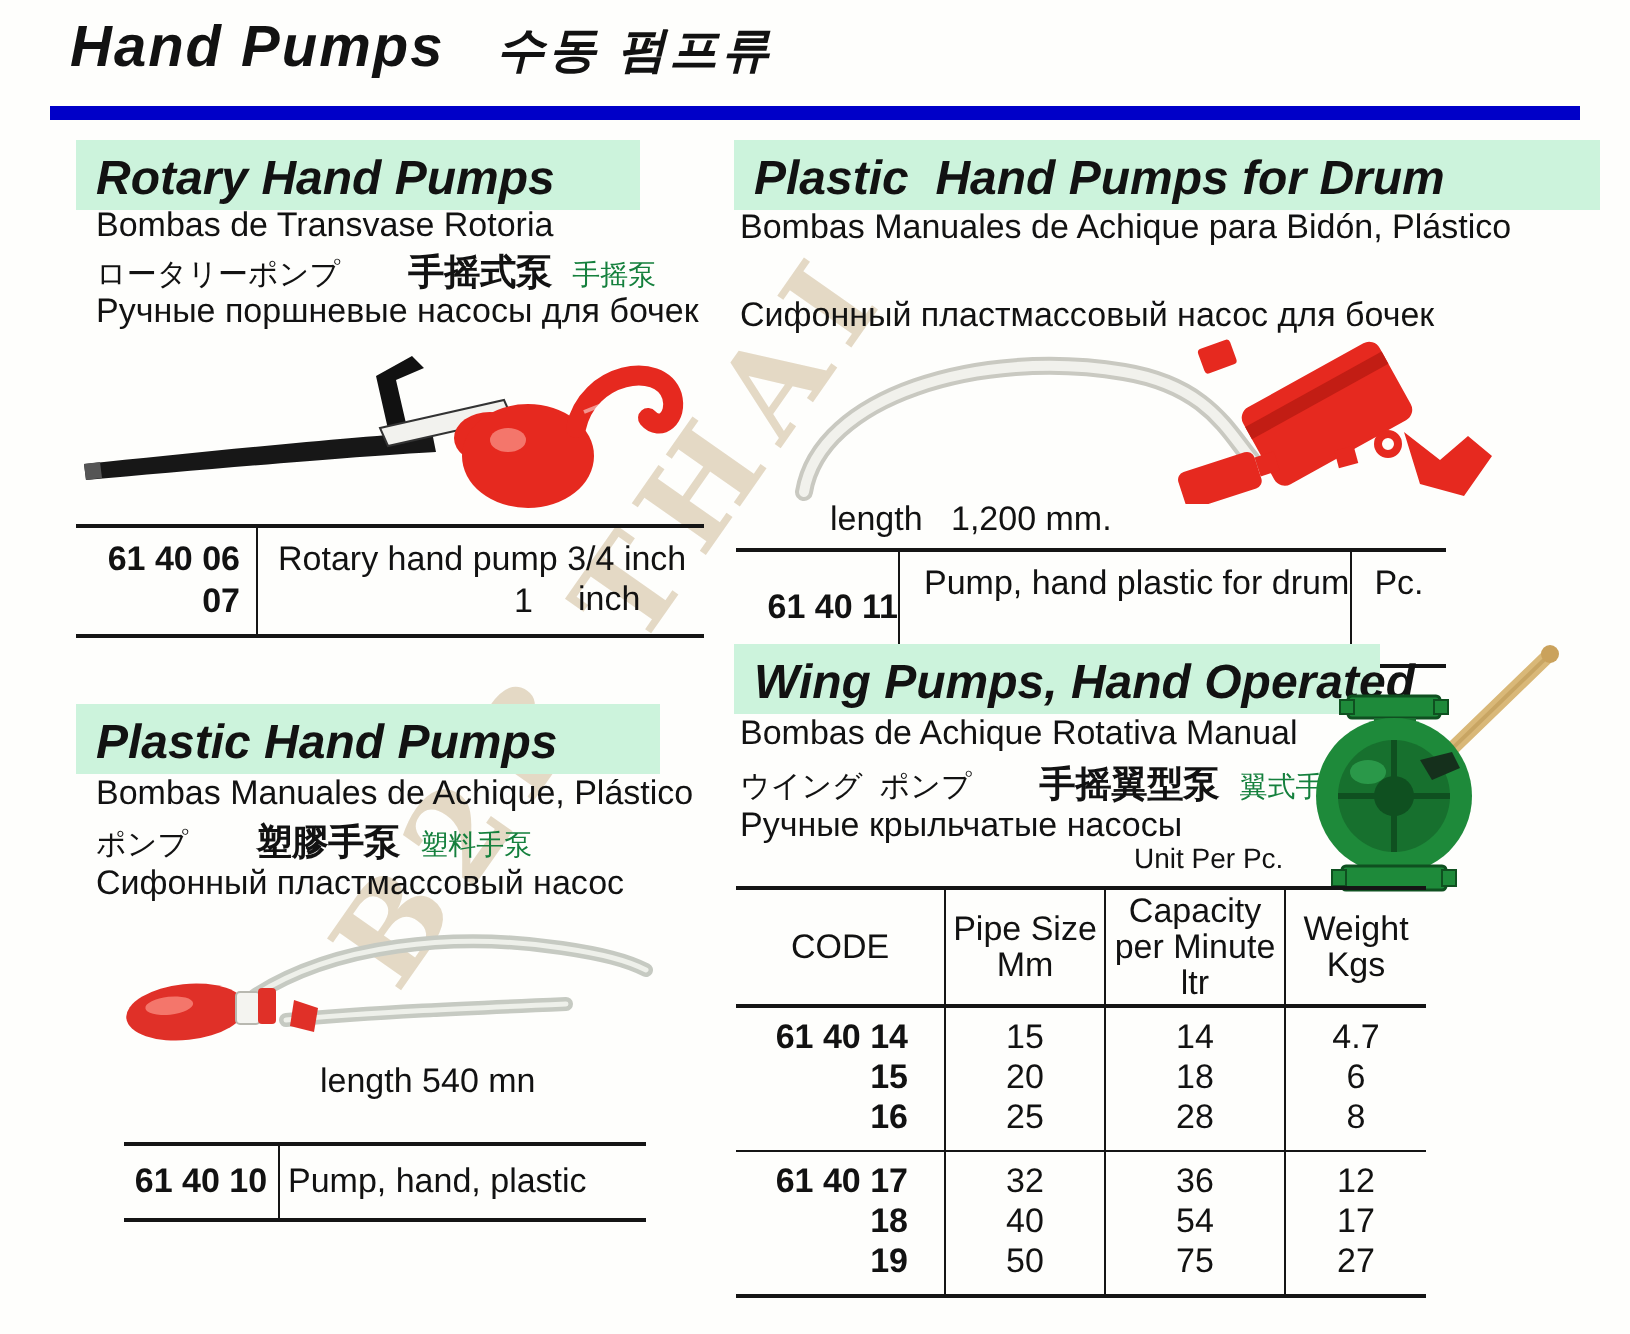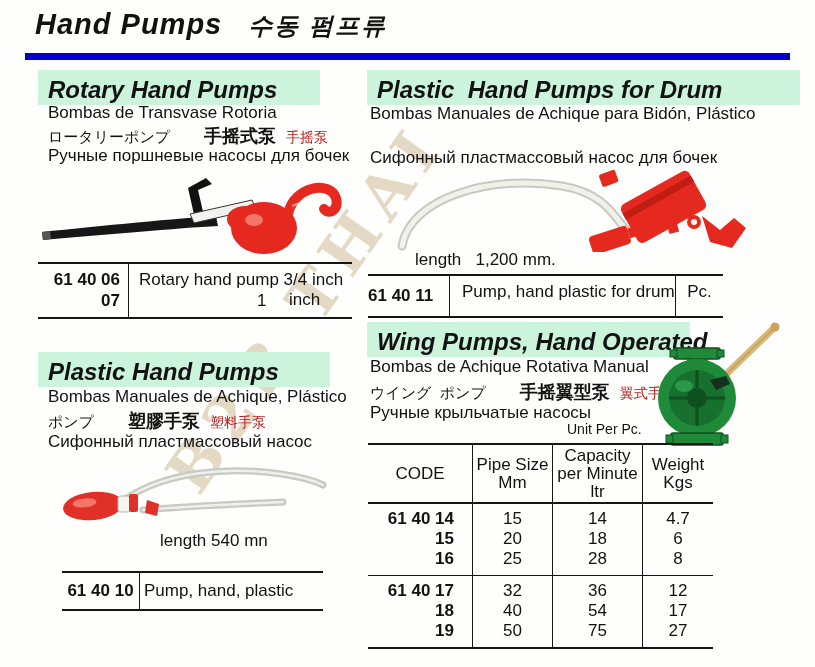--- a/index.html
+++ b/index.html
@@ -29,39 +29,39 @@
 
   
   .sec-title {
     position:absolute; background:#ccf3dc;
     font-size:24px; font-weight:bold; font-style:italic;
     padding:7px 10px 3px 10px; white-space:pre; line-height:1.05;
   }
   .line-es, .line-ru { position:absolute; font-size:17px; white-space:pre; }
   .line-ja { position:absolute; font-size:15px; white-space:pre; }
   .line-ja .zh-bold { font-size:18px; font-weight:bold; margin-left:34px; }
-  .line-ja .zh-light { font-size:14px; color:#b91c1c; margin-left:10px; }
+  .line-ja .zh-light { font-size:14px; color:#15803d; margin-left:10px; }
   .len-note { position:absolute; font-size:17px; white-space:pre; }
   .unit-note { position:absolute; font-size:14px; white-space:pre; }
 
   
   .ptable { position:absolute; border-top:2px solid #151515; border-bottom:2px solid #151515; display:flex; }
   .ptable .col { box-sizing:border-box; }
   .ptable .vline { border-left:1.5px solid #151515; }
   .code-txt { font-weight:bold; font-size:17px; }
   .desc-txt { font-size:17px; }
 
   .rot-col1 { width:90px; text-align:right; padding:5px 8px 6px 0; }
   .rot-col1 span { display:block; line-height:21px; }
   .rot-col2 { flex:1; padding:5px 0 6px 10px; position:relative; }
   .rot-col2 .d1 { display:block; line-height:21px; }
   .rot-col2 .d2num { position:absolute; left:128px; top:26px; line-height:21px; }
   .rot-col2 .d2unit { position:absolute; left:160px; top:25px; line-height:21px; }
 
-  .drum-col1 { width:81px; text-align:left; padding:10px 0; }
+  .drum-col1 { width:81px; text-align:right; padding:18px 0; }
   .drum-col2 { width:226px; padding:6px 0 6px 12px; }
   .drum-col3 { flex:1; text-align:center; padding:6px 0; }
 
   .pl-col1 { width:77px; text-align:center; padding:8px 0; }
   .pl-col2 { flex:1; padding:8px 0 8px 4px; }
 
   
   .wing-table { position:absolute; left:368px; top:443px; width:345px; border-top:2.5px solid #151515; border-bottom:2.5px solid #151515; }
   .wt-band { display:flex; }
   .wt-band.head { border-bottom:2px solid #151515; }

